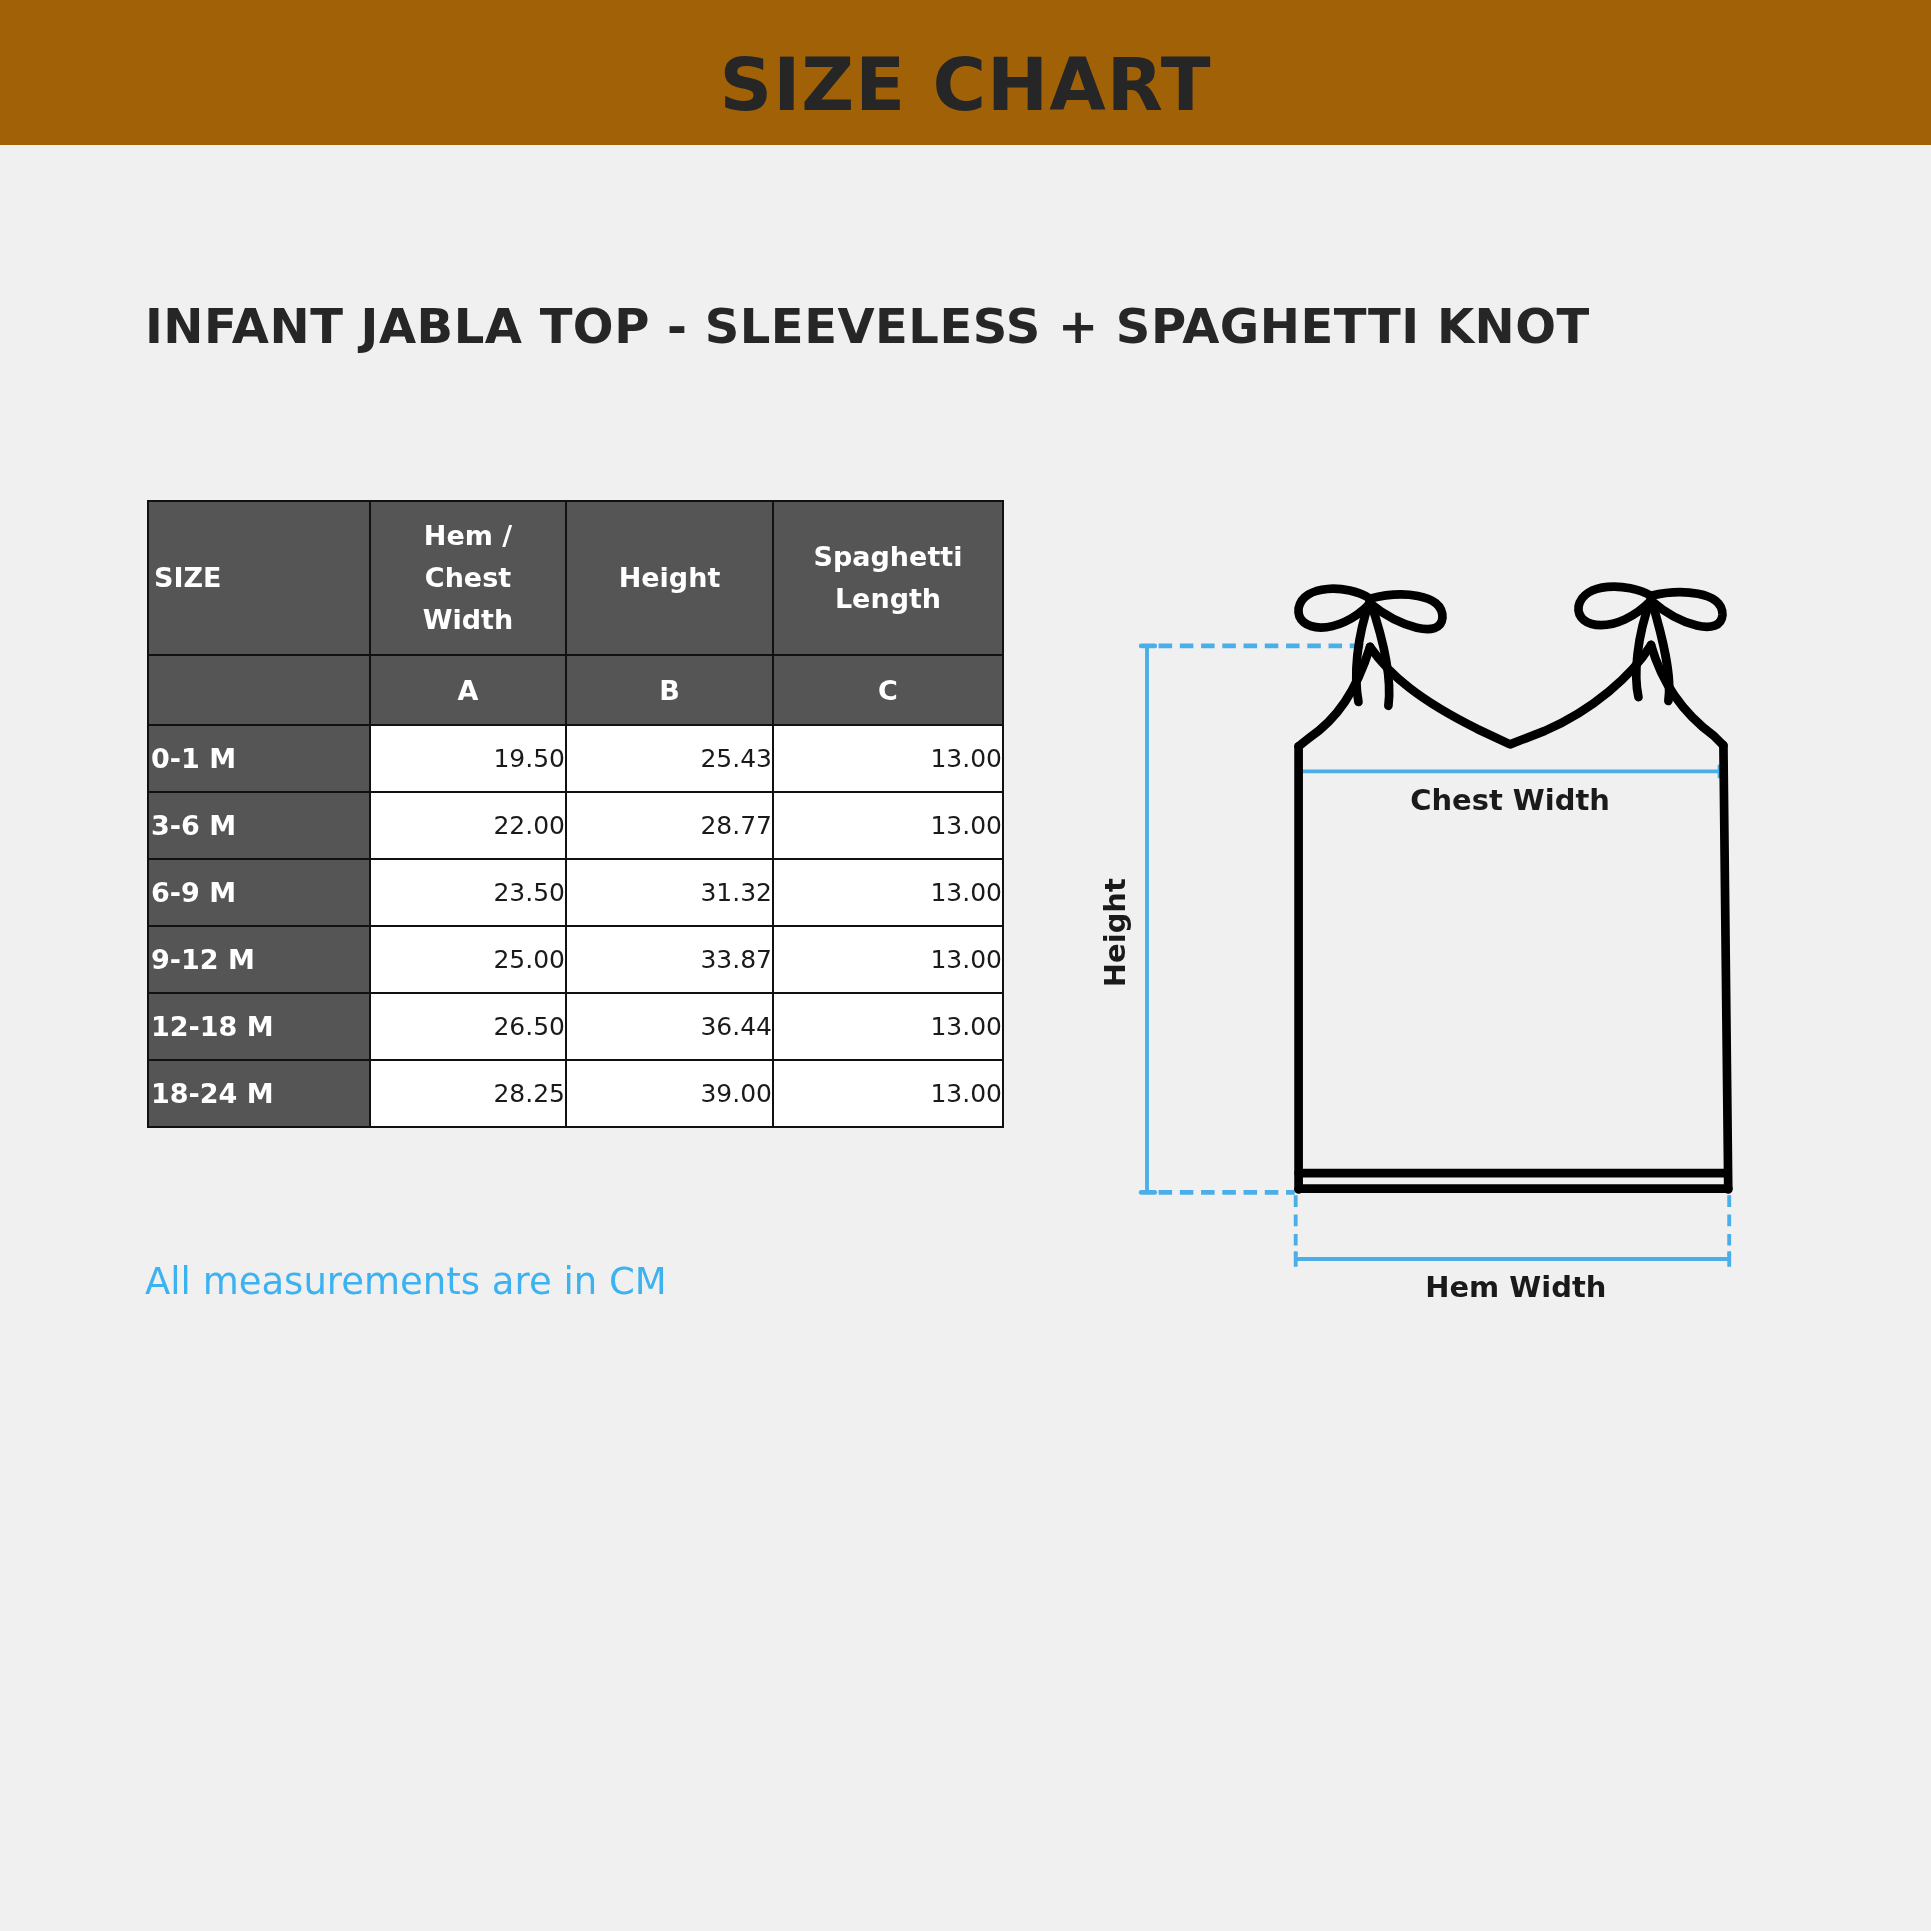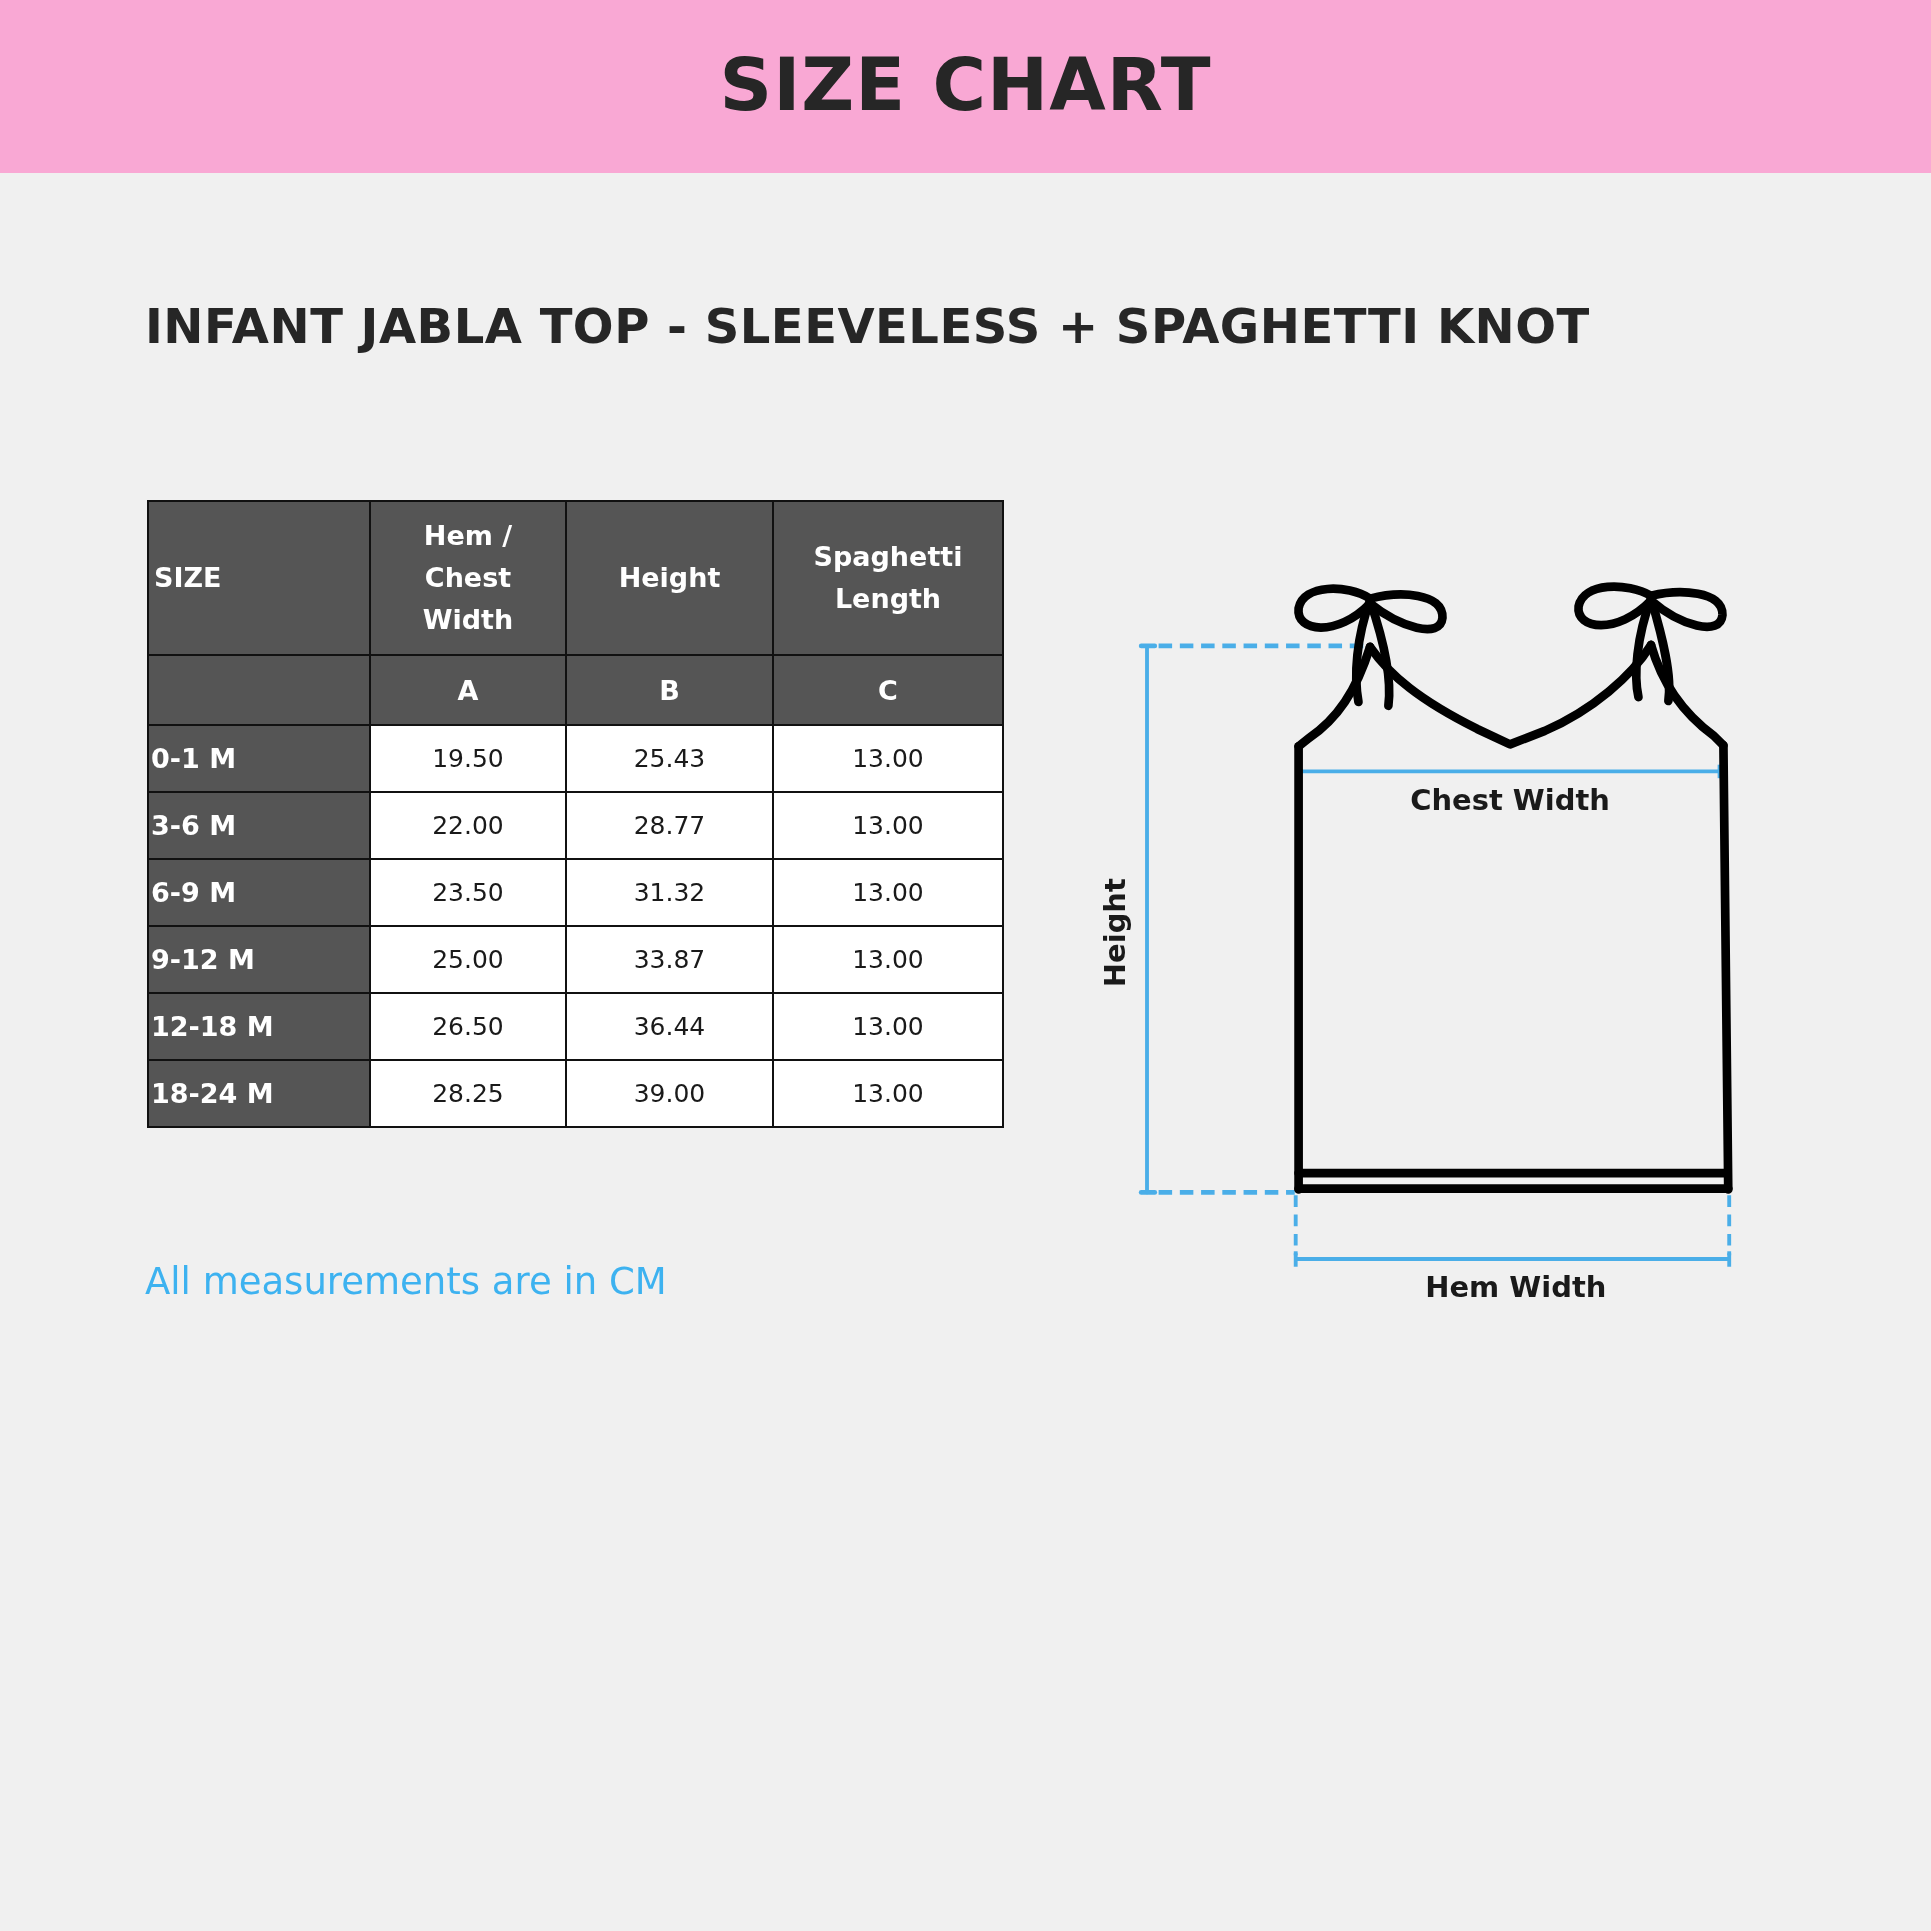--- a/index.html
+++ b/index.html
@@ -3,22 +3,22 @@
 <meta charset="utf-8">
 <style>
   html, body { margin: 0; padding: 0; }
   body {
     width: 1931px; height: 1931px; position: relative; overflow: hidden;
     background: #f0f0f0;
     font-family: "DejaVu Sans", "Liberation Sans", sans-serif;
     color: #262626;
   }
   .header-bar {
-    position: absolute; left: 0; top: 0; width: 1931px; height: 173px;
-    background: #f9a8d4;
+    position: absolute; left: 0; top: 0; width: 1931px; height: 145px;
+    background: #a16207;
   }
   .page-title {
     position: absolute; left: 0; top: 41px; width: 1931px; text-align: center;
     font-size: 73px; font-weight: bold; letter-spacing: 1px; color: #262626;
     line-height: 87px;
   }
   .product-title {
     position: absolute; left: 145px; top: 290px; white-space: nowrap;
     font-size: 48px; font-weight: bold; color: #262626; line-height: 73px;
     letter-spacing: 0.5px;
@@ -38,21 +38,21 @@
   .size-table .hdr.first { text-align: left; padding-left: 5px; }
   .size-table .letter {
     background: #555555; color: #ffffff; font-weight: bold; font-size: 27px;
     text-align: center; height: 70px;
   }
   .size-table .rowlabel {
     background: #555555; color: #ffffff; font-weight: bold; font-size: 27px;
     text-align: left; padding-left: 2px; height: 67px;
   }
   .size-table .val {
-    background: #ffffff; color: #1a1a1a; font-size: 25px; text-align: center; height: 67px;
+    background: #ffffff; color: #1a1a1a; font-size: 25px; text-align: right; height: 67px;
   }
   .units-note {
     position: absolute; left: 145px; top: 1259px; white-space: nowrap;
     font-size: 37px; font-weight: normal; color: #3db2f0; line-height: 46px;
   }
   .diagram {
     position: absolute; left: 0; top: 0; width: 1931px; height: 1931px;
   }
   .dlabel {
     font-family: "DejaVu Sans", "Liberation Sans", sans-serif;

